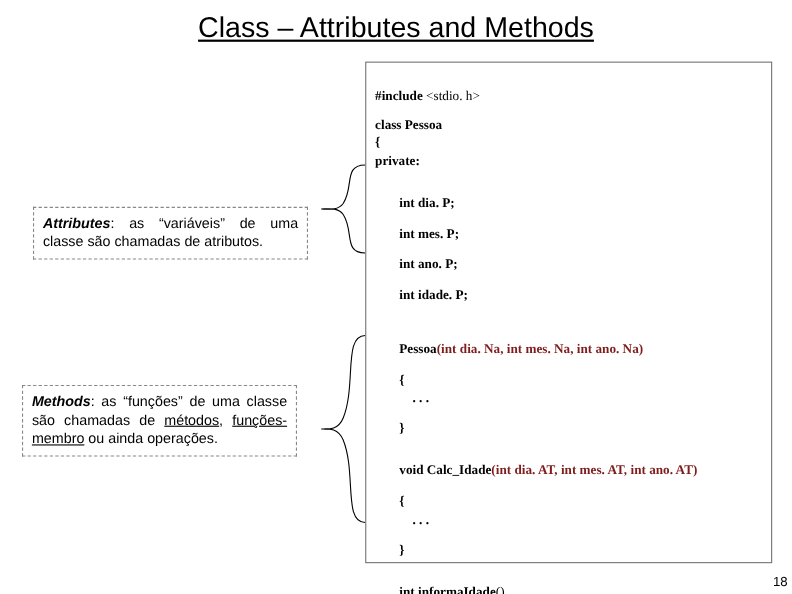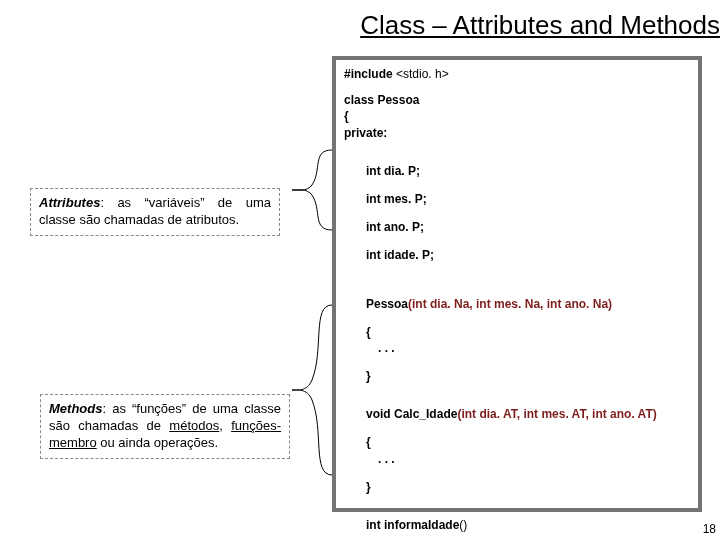--- a/index.html
+++ b/index.html
@@ -6,54 +6,54 @@
   html, body {
     margin: 0; padding: 0;
     width: 720px; height: 540px;
     font-family: Arial, Helvetica, sans-serif;
     background: #fff;
     color: #000;
     position: relative;
   }
   .title {
     font-size: 26px;
-    text-align: right;
+    text-align: center;
     padding: 10px 0 2px 0;
     text-decoration: underline;
   }
   .codebox {
     position: absolute;
     top: 56px;
     left: 332px;
     width: 370px;
     height: 456px;
-    border: 4px solid #737373;
-    padding: 6px 8px;
-    font-family: Liberation Sans, sans-serif;
+    border: 1px solid #737373;
+    padding: 22px 8px;
+    font-family: Liberation Serif, serif;
     font-size: 12px;
     line-height: 1.35;
   }
   .codebox .bold { font-weight: bold; }
   .codebox .kw { color: #7f1d1d; font-weight: bold; }
   .codebox .ind1 { padding-left: 22px; display: block; margin-top: 12px; }
   .codebox .ind2 { padding-left: 34px; display: block; }
   .codebox .blank { height: 10px; }
   .note {
     position: absolute;
     width: 250px;
     border: 1px dashed #888;
     padding: 6px 8px;
     font-size: 13px;
     line-height: 1.3;
     text-align: justify;
   }
   .note .lead { font-style: italic; font-weight: bold; }
   .note .u { text-decoration: underline; }
   .note1 { top: 160px; left: 30px; margin-top: 28px; }
-  .note2 { top: 350px; left: 40px; margin-top: 44px; }
+  .note2 { top: 350px; left: 20px; }
   .pagenum {
     position: absolute;
     bottom: 4px; right: 4px;
     font-size: 12px;
   }
   svg.brace {
     position: absolute;
     overflow: visible;
   }
 </style>

